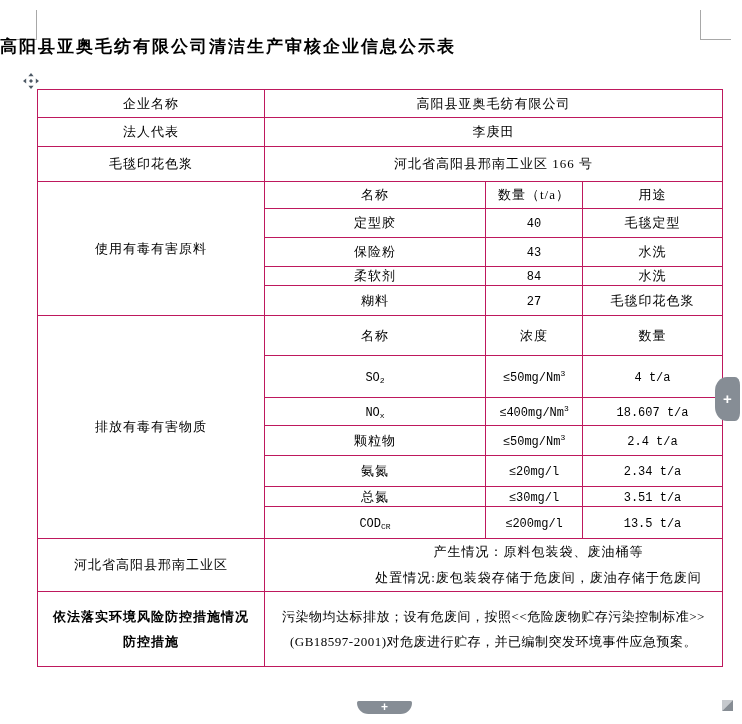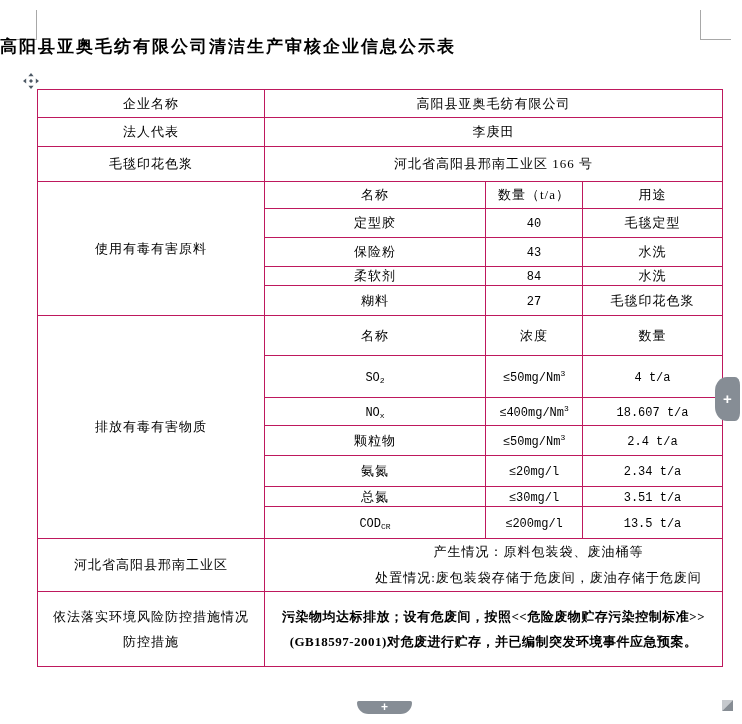--- a/index.html
+++ b/index.html
@@ -25,22 +25,22 @@
     border-collapse:collapse;table-layout:fixed;
   }
   table.doc td{
     border:1px solid #be185d;text-align:center;vertical-align:middle;
     font-size:13px;padding:0;letter-spacing:1px;
   }
   .mono{font-family:Liberation Mono, monospace;font-size:12px;letter-spacing:0;}
   table.doc sub{font-size:8px;vertical-align:-2px;}
   table.doc sup{font-size:8px;vertical-align:5px;}
   .hazard-cell{text-align:center;padding-left:90px !important;line-height:26px;}
-  .risk-cell{text-align:center;line-height:25px;padding:6px 10px !important;letter-spacing:0.5px !important;font-weight:bold;}
-  .two-line{line-height:25px;}
+  .risk-cell{text-align:center;line-height:25px;padding:6px 10px !important;letter-spacing:0.5px !important;}
+  .two-line{line-height:25px;font-weight:bold;}
   
   .side-add{
     position:absolute;left:715px;top:377px;width:25px;height:44px;
     background:#868d95;border-radius:12px 5px 5px 12px / 14px 8px 8px 14px;
     color:#fff;text-align:center;font-size:15px;font-weight:bold;line-height:44px;
     font-family:"Liberation Sans",sans-serif;cursor:pointer;
   }
   
   .bottom-add{
     position:absolute;left:357px;top:701px;width:55px;height:13px;

